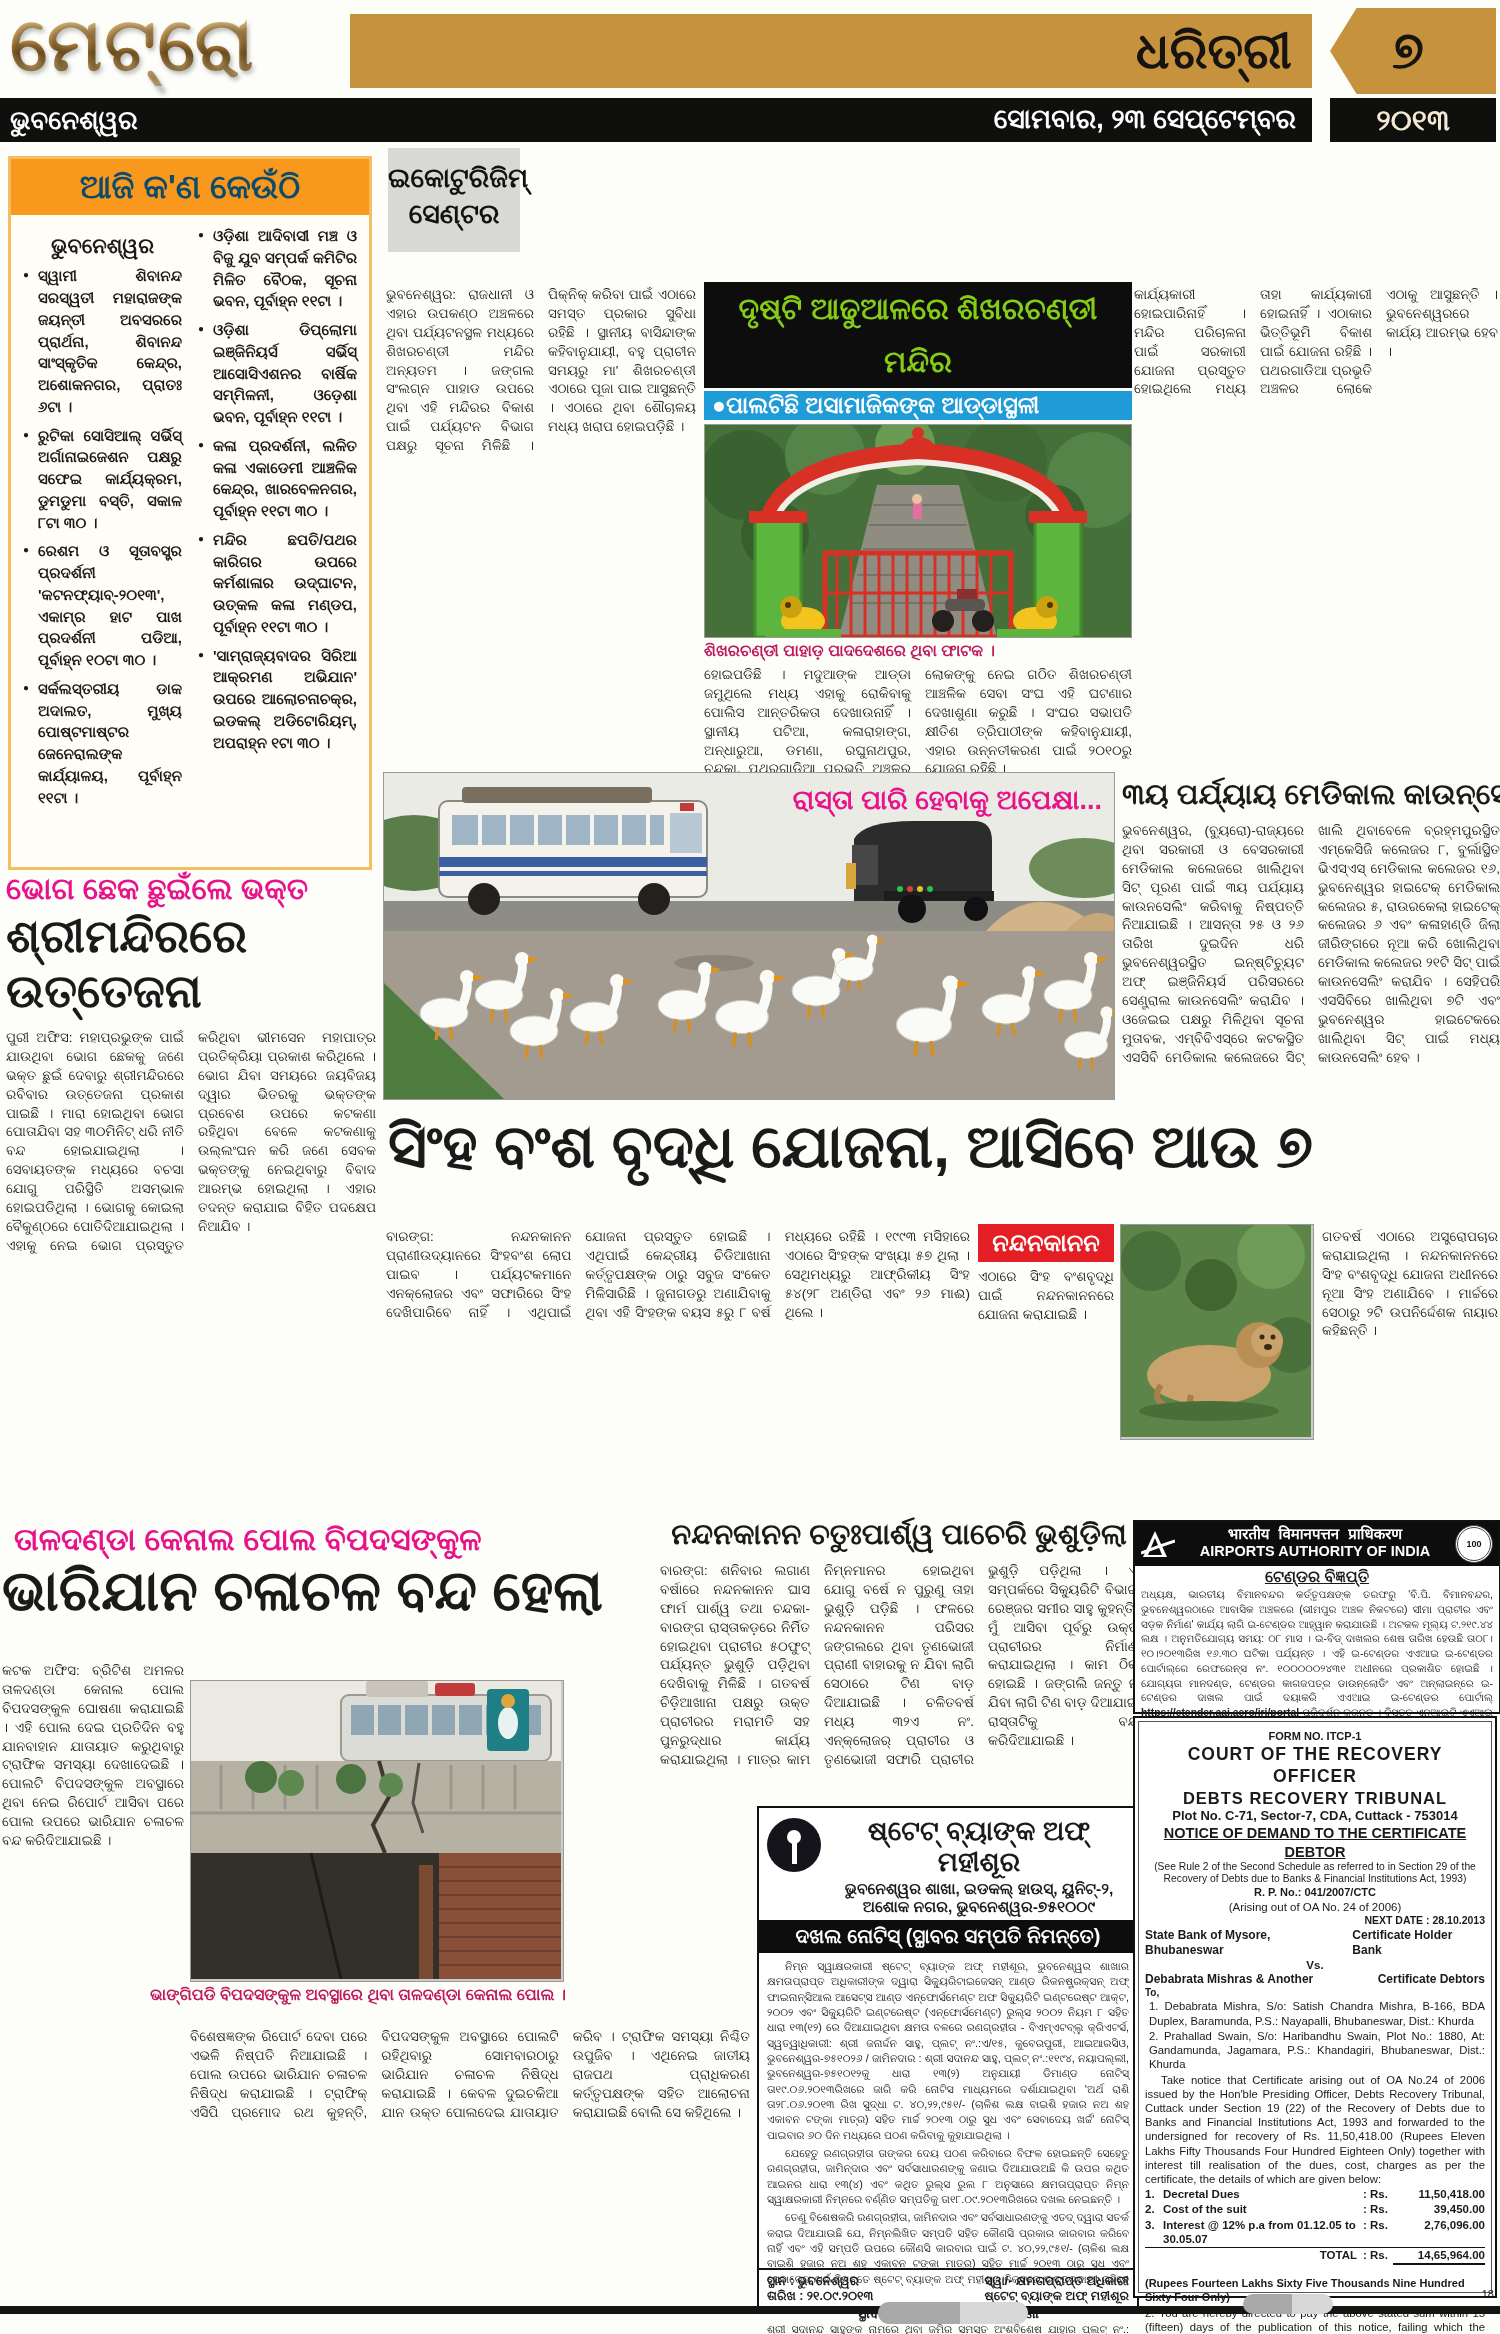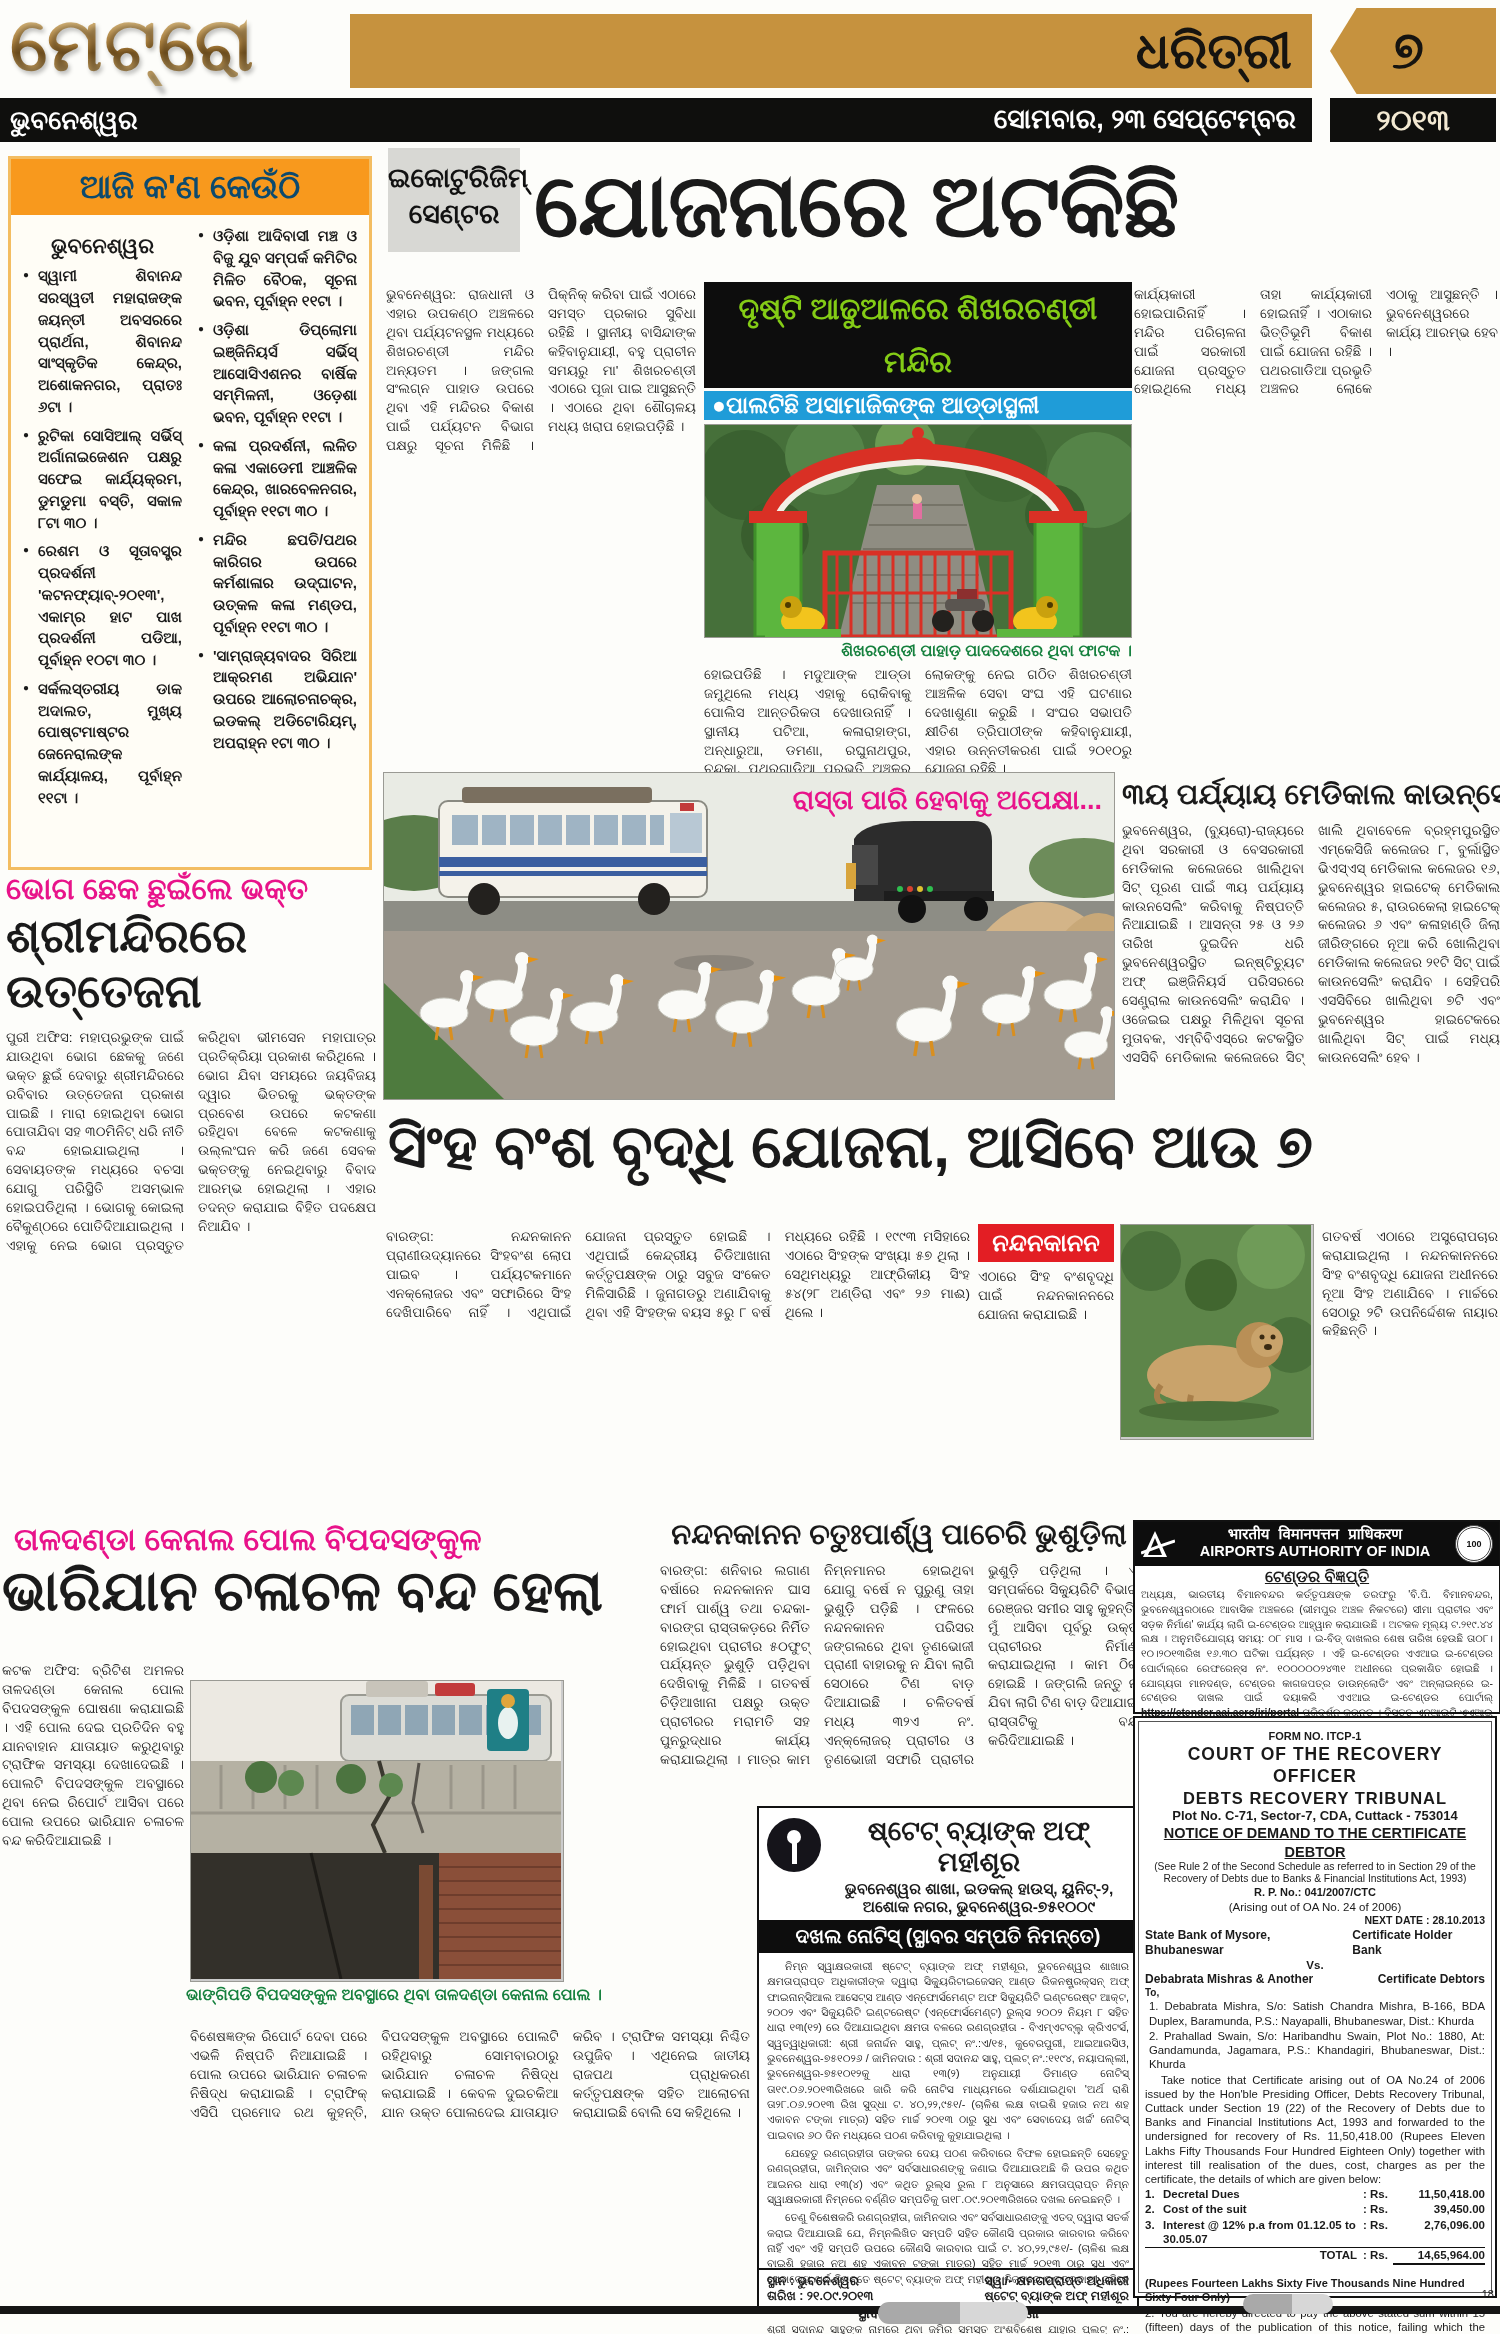--- a/index.html
+++ b/index.html
@@ -26,21 +26,21 @@
   .tb-h:empty,.tb-i:empty{display:none;margin:0;padding:0;}
   .tb-i:empty::before{content:"";}
   .body-text{font-size:13.5px;line-height:1.4;text-align:justify;}
   .c2{column-count:2;column-gap:14px;}
   .c3{column-count:3;column-gap:14px;}
   .kicker-box{background:#d8d8d4;color:#111;font-weight:bold;font-size:27px;line-height:1.35;text-align:center;padding-top:12px;}
   .h-main{font-size:88px;font-weight:bold;letter-spacing:-1px;}
   .bar-black{background:#0d0d0d;color:#84cc16;font-weight:bold;font-size:30px;line-height:53px;text-align:center;}
   .bar-blue{background:#1f9cd8;color:#fff;font-weight:bold;font-size:23px;line-height:29px;padding-left:8px;}
   .photo-frame{border:1px solid #9a9a94;overflow:hidden;background:#ccc;}
-  .cap{font-size:16px;font-weight:bold;text-align:right;color:#15803d;}
+  .cap{font-size:16px;font-weight:bold;text-align:left;color:#be185d;}
   .pink{color:#e8138a;}
   .red-label{background:#e31e24;color:#fff;font-weight:bold;font-size:24px;text-align:center;line-height:38px;}
   .notice-border{border:2px solid #111;background:#fff;}
   .drt{border:2px solid #111;box-shadow:inset 0 0 0 3px #fff,inset 0 0 0 4px #555;background:#fff;padding:12px 10px 6px;}
   .drt div{line-height:1.25;}
   .aai-head{background:#0d0d0d;color:#fff;display:flex;align-items:center;gap:8px;padding:3px 6px;}
   .sb-bar{background:#0d0d0d;color:#fff;font-weight:bold;font-size:20px;line-height:33px;text-align:center;}
   .tiny-notice{font-size:10.8px;line-height:1.42;text-align:justify;}
   .pill{background:linear-gradient(90deg,#a9a9a9 0%,#a9a9a9 55%,#d7d7d7 55%,#d7d7d7 100%);border-radius:12px;}
   .rule{background:#151515;}
@@ -96,21 +96,20 @@
 
         <div class="tb-i">'ସାମ୍ରାଜ୍ୟବାଦର ସିରିଆ ଆକ୍ରମଣ ଅଭିଯାନ' ଉପରେ ଆଲୋଚନାଚକ୍ର, ଇଡକଲ୍ ଅଡିଟୋରିୟମ୍, ଅପରାହ୍ନ ୧ଟା ୩୦ ।</div>
 
       </div>
   </div>
 
   <div class="abs kicker-box" style="left:388px;top:148px;width:132px;height:92px;">
     <div>ଇକୋଟୁରିଜିମ୍</div>
     <div>ସେଣ୍ଟର</div>
   </div>
-  <div class="abs h-main" style="left:534px;top:144px;width:964px;height:124px;line-height:124px;white-space:nowrap;">ଯୋଜନାରେ ଅଟକିଛି</div>
 
   <div class="abs body-text c2" style="left:386px;top:286px;width:310px;height:482px;overflow:hidden;">ଭୁବନେଶ୍ୱର: ରାଜଧାନୀ ଓ ଏହାର ଉପକଣ୍ଠ ଅଞ୍ଚଳରେ ଥିବା ପର୍ଯ୍ୟଟନସ୍ଥଳ ମଧ୍ୟରେ ଶିଖରଚଣ୍ଡୀ ମନ୍ଦିର ଅନ୍ୟତମ । ଜଙ୍ଗଲ ସଂଲଗ୍ନ ପାହାଡ ଉପରେ ଥିବା ଏହି ମନ୍ଦିରର ବିକାଶ ପାଇଁ ପର୍ଯ୍ୟଟନ ବିଭାଗ ପକ୍ଷରୁ ସୂଚନା ମିଳିଛି । ପିକ୍‌ନିକ୍ କରିବା ପାଇଁ ଏଠାରେ ସମସ୍ତ ପ୍ରକାର ସୁବିଧା ରହିଛି । ସ୍ଥାନୀୟ ବାସିନ୍ଦାଙ୍କ କହିବାନୁଯାୟୀ, ବହୁ ପ୍ରାଚୀନ ସମୟରୁ ମା' ଶିଖରଚଣ୍ଡୀ ଏଠାରେ ପୂଜା ପାଇ ଆସୁଛନ୍ତି । ଏଠାରେ ଥିବା ଶୌଚାଳୟ ମଧ୍ୟ ଖରାପ ହୋଇପଡ଼ିଛି ।</div>
   <div class="abs body-text c3" style="left:1134px;top:286px;width:364px;height:470px;overflow:hidden;">କାର୍ଯ୍ୟକାରୀ ହୋଇପାରିନାହିଁ । ମନ୍ଦିର ପରିଚାଳନା ପାଇଁ ସରକାରୀ ଯୋଜନା ପ୍ରସ୍ତୁତ ହୋଇଥିଲେ ମଧ୍ୟ ତାହା କାର୍ଯ୍ୟକାରୀ ହୋଇନାହିଁ । ଏଠାକାର ଭିତ୍ତିଭୂମି ବିକାଶ ପାଇଁ ଯୋଜନା ରହିଛି । ପଥରଗାଡିଆ ପ୍ରଭୃତି ଅଞ୍ଚଳର ଲୋକେ ଏଠାକୁ ଆସୁଛନ୍ତି । ଭୁବନେଶ୍ୱରରେ କାର୍ଯ୍ୟ ଆରମ୍ଭ ହେବ ।</div>
 
   <div class="abs" style="left:704px;top:282px;width:428px;">
     <div class="bar-black">ଦୃଷ୍ଟି ଆଢୁଆଳରେ ଶିଖରଚଣ୍ଡୀ ମନ୍ଦିର</div>
     <div class="bar-blue" style="margin-top:3px;">●ପାଲଟିଛି ଅସାମାଜିକଙ୍କ ଆଡ୍ଡାସ୍ଥଳୀ</div>
     <div class="photo-frame" style="margin-top:4px;height:212px;">
       <svg width="426" height="212" viewBox="0 0 426 212">
         <rect width="426" height="212" fill="#46703a"></rect>

